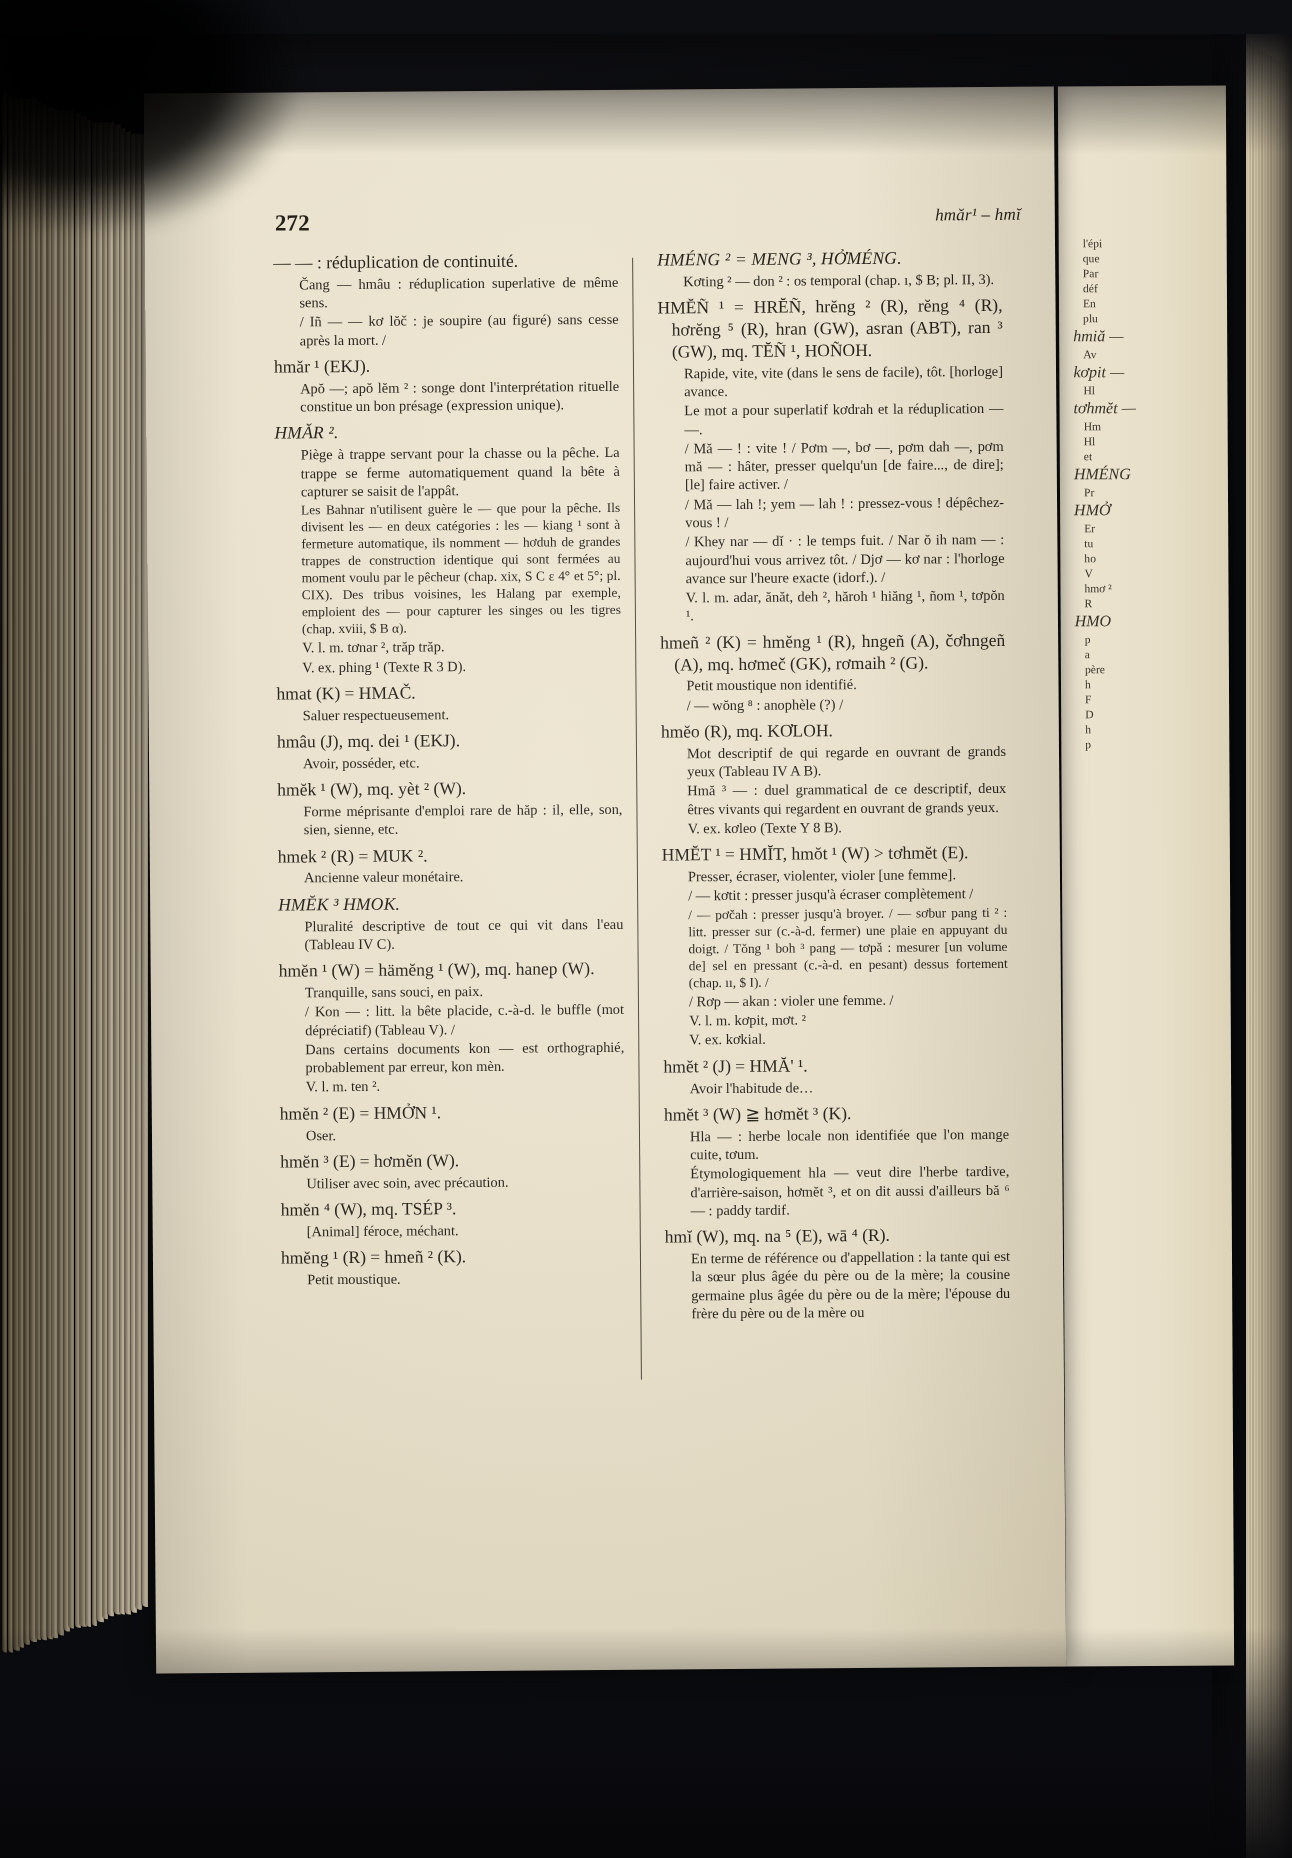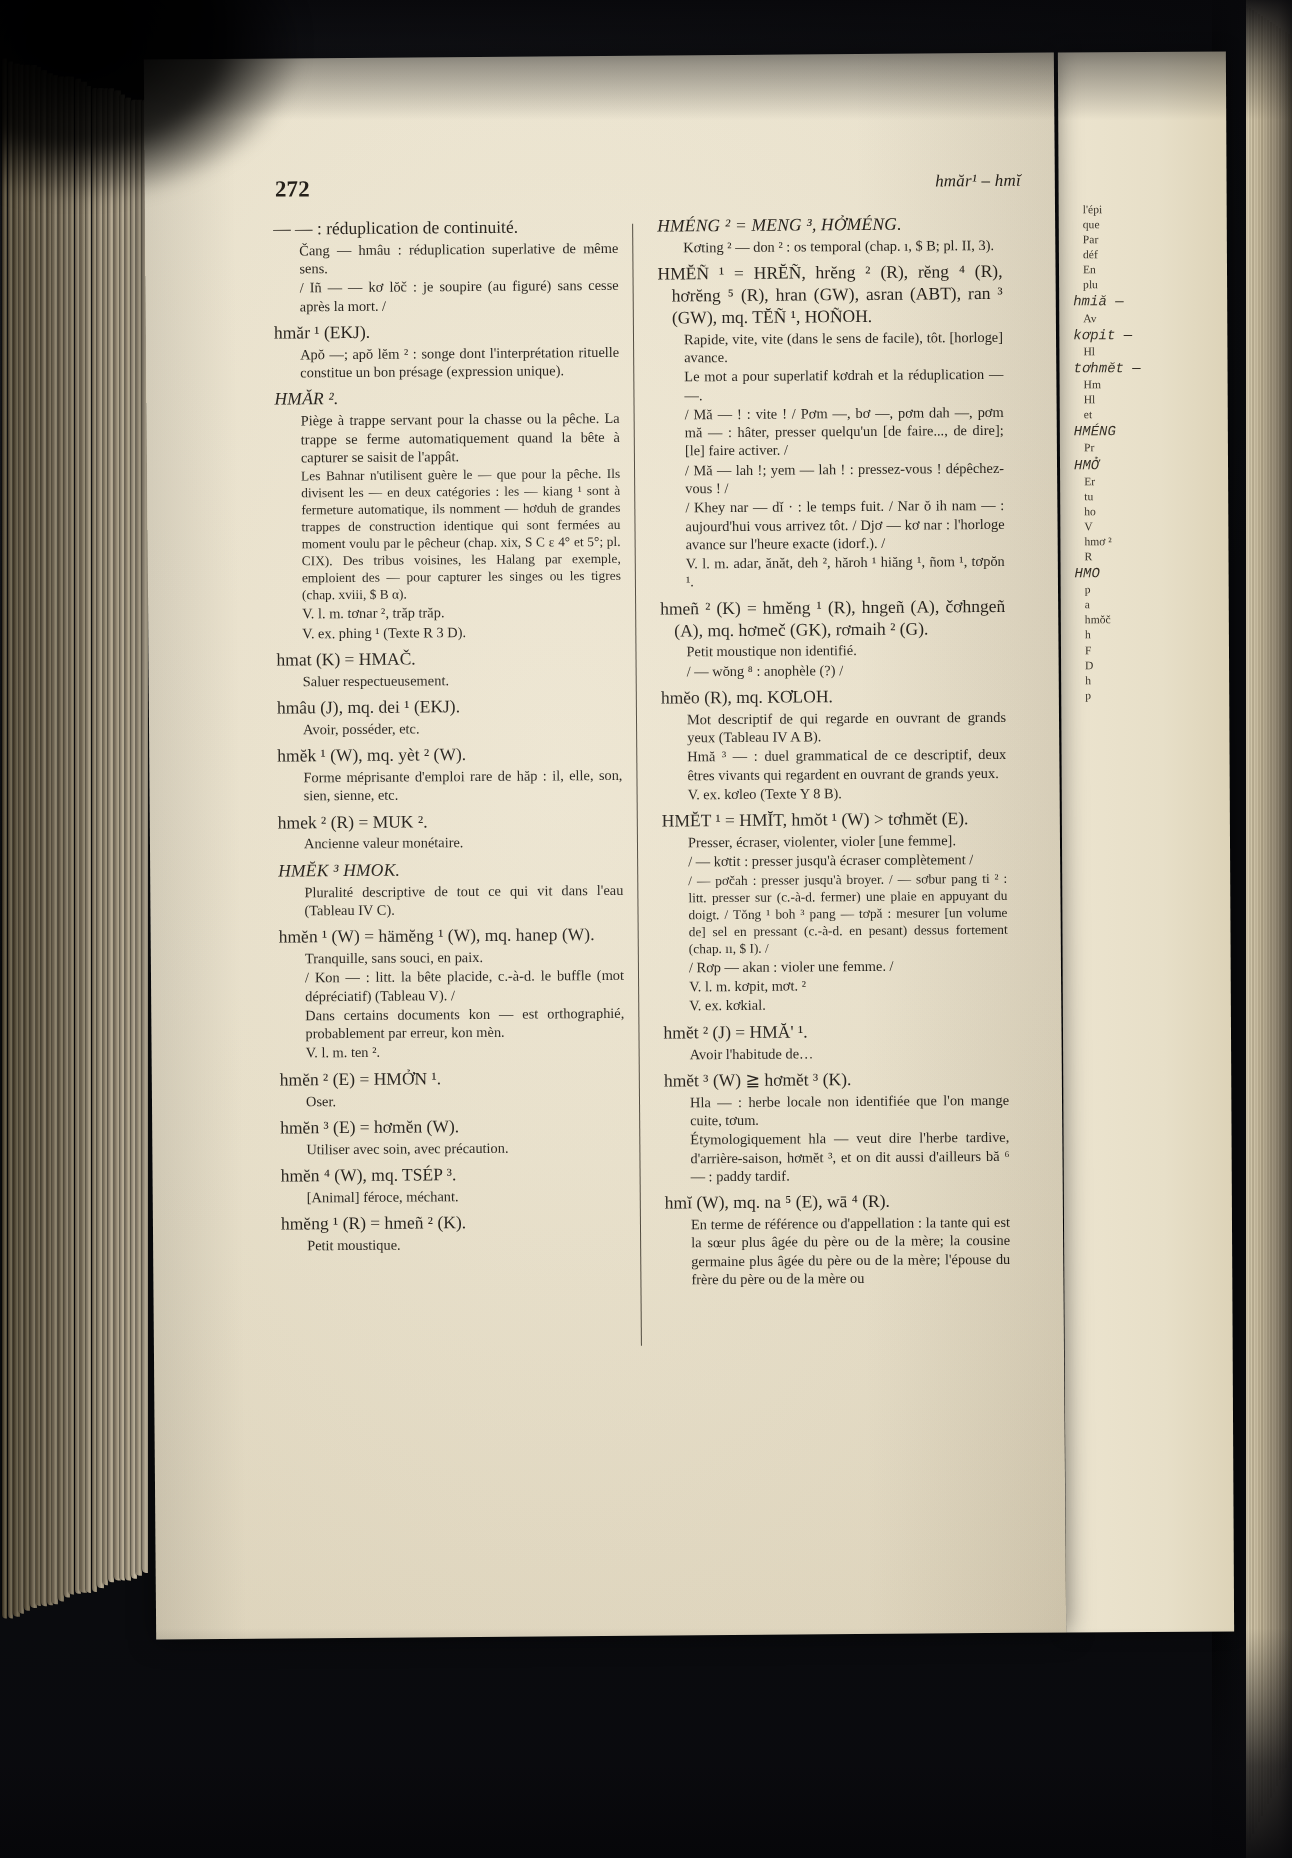--- a/index.html
+++ b/index.html
@@ -13,20 +13,21 @@
     overflow: hidden;
     font-family: "Liberation Serif", serif;
   }
 
   
   #scene {
     position: absolute;
     inset: 0;
     background:
       radial-gradient(ellipse 900px 700px at 30% 18%, #24252b 0%, #15161a 45%, #0a0b0e 100%);
+    margin-top: 34px;
   }
 
   
   #topshadow {
     position: absolute;
     left: -40px; top: -60px;
     width: 340px; height: 260px;
     background: radial-gradient(ellipse at 35% 40%, #000 0%, rgba(0,0,0,0.85) 45%, rgba(0,0,0,0) 72%);
     filter: blur(8px);
   }
@@ -154,21 +155,21 @@
   
   #p2text {
     position: absolute;
     left: 14px; top: 150px;
     width: 150px;
     font-size: 13px;
     line-height: 1.30;
     color: #241f17;
     opacity: 0.92;
   }
-  #p2text .h { font-style: italic; font-size: 14px; font-family: Liberation Mono, monospace; }
+  #p2text .h { font-style: italic; font-size: 16px; }
   #p2text .b { font-size: 11.6px; padding-left: 10px; display:block; }
 
   
   #bottomshade {
     position: absolute;
     left: 0; bottom: 0;
     width: 1292px; height: 230px;
     background: linear-gradient(to bottom, rgba(10,10,14,0) 0%, rgba(10,10,14,0.75) 60%, rgba(6,6,9,0.95) 100%);
     pointer-events: none;
   }
@@ -255,21 +256,21 @@
         <div class="h">HMỞ</div>
         <div class="b">Er</div>
         <div class="b">tu</div>
         <div class="b">ho</div>
         <div class="b">V</div>
         <div class="b">hmơ ²</div>
         <div class="b">R</div>
         <div class="h">HMO</div>
         <div class="b">p</div>
         <div class="b">a</div>
-        <div class="b">hmŏč</div>
+        <div class="b">père</div>
         <div class="b">h</div>
         <div class="b">F</div>
         <div class="b">D</div>
         <div class="b">h</div>
         <div class="b">p</div>
       </div>
   </div>
 
   <div id="page">
     <div id="content">

